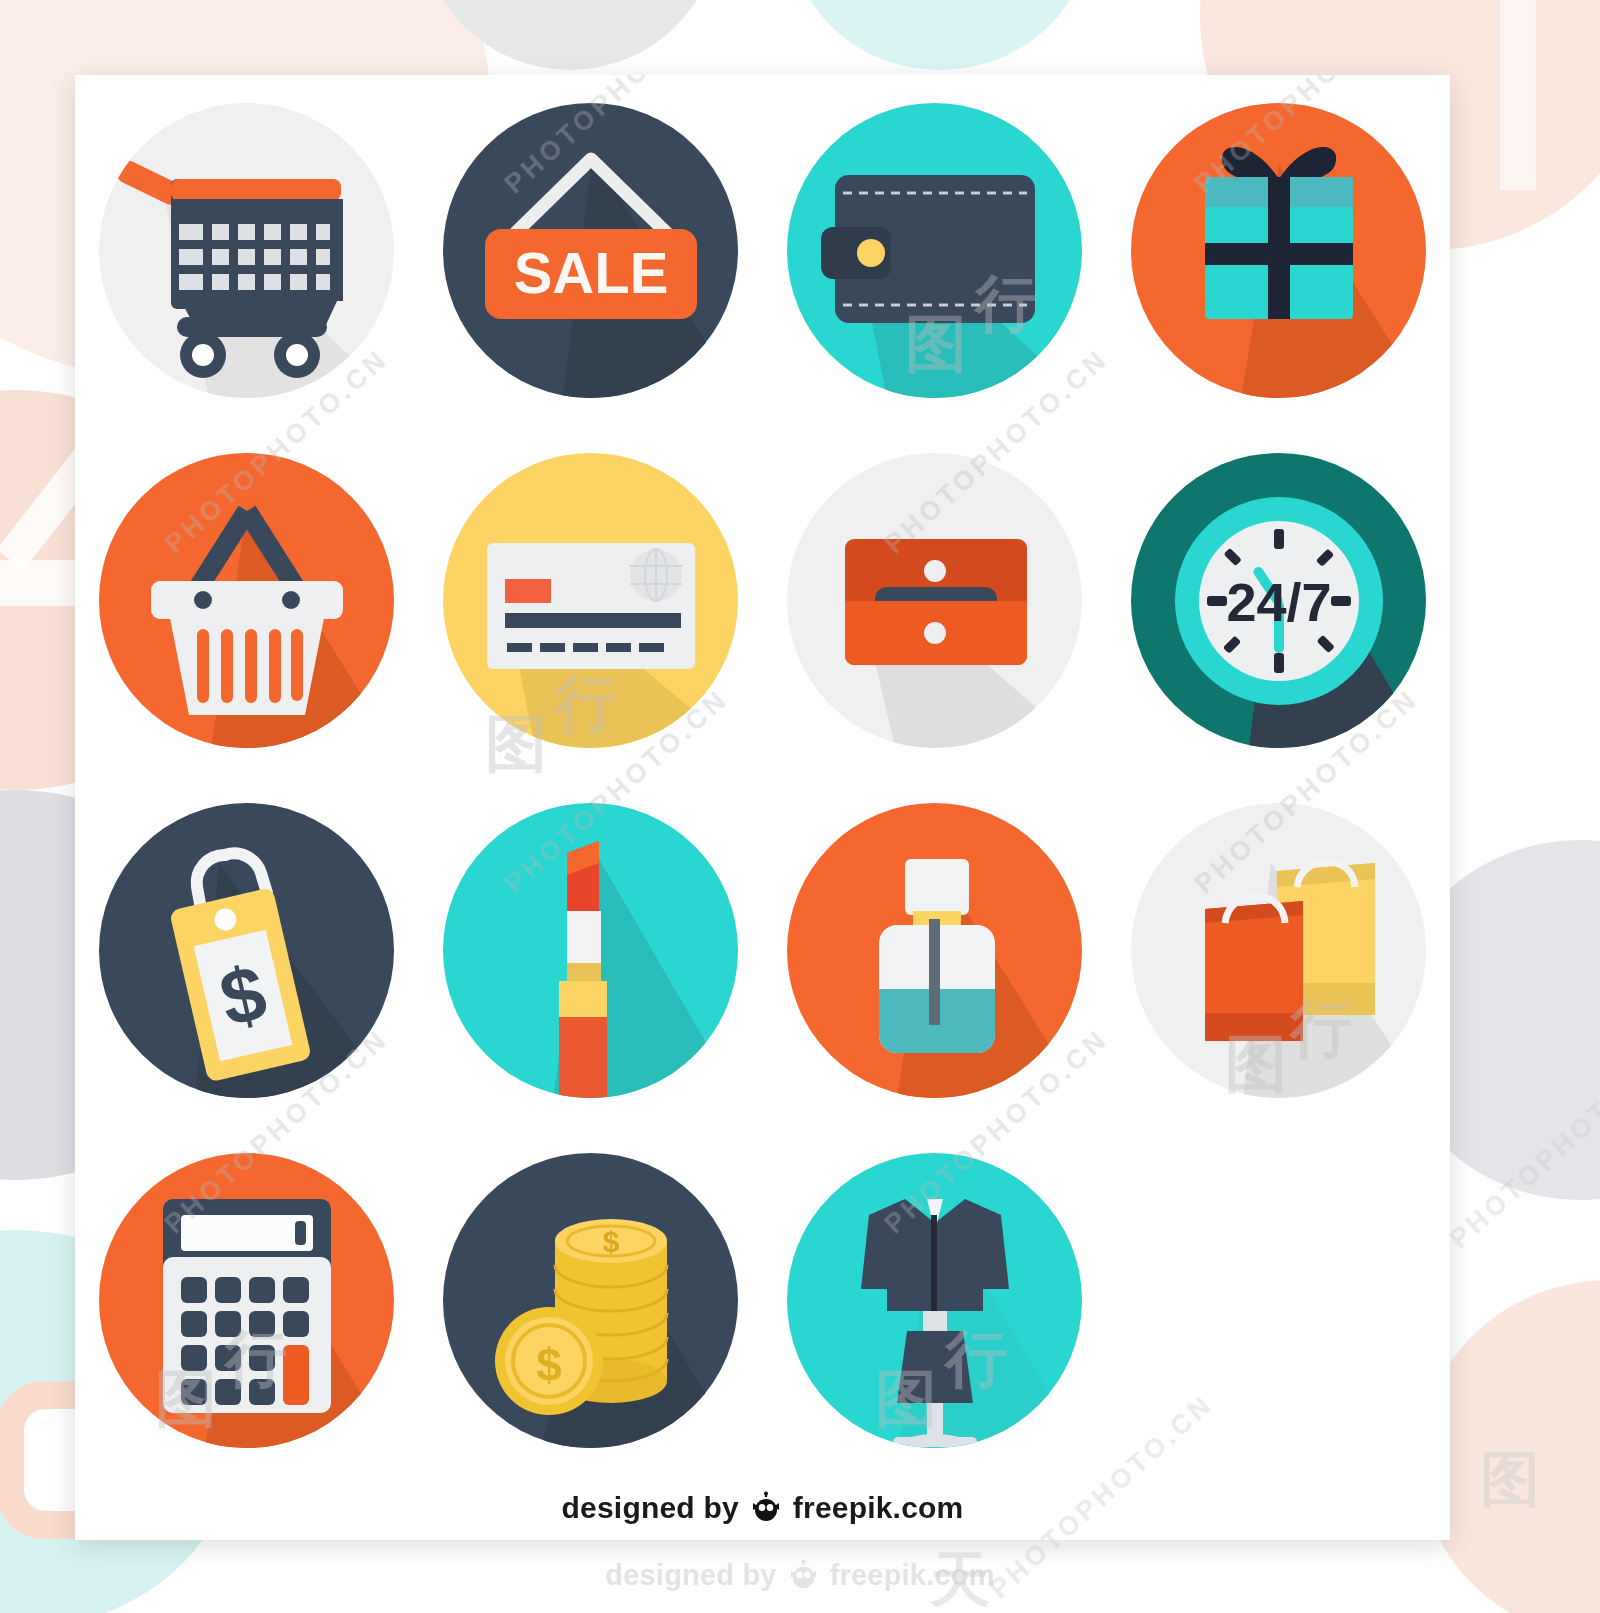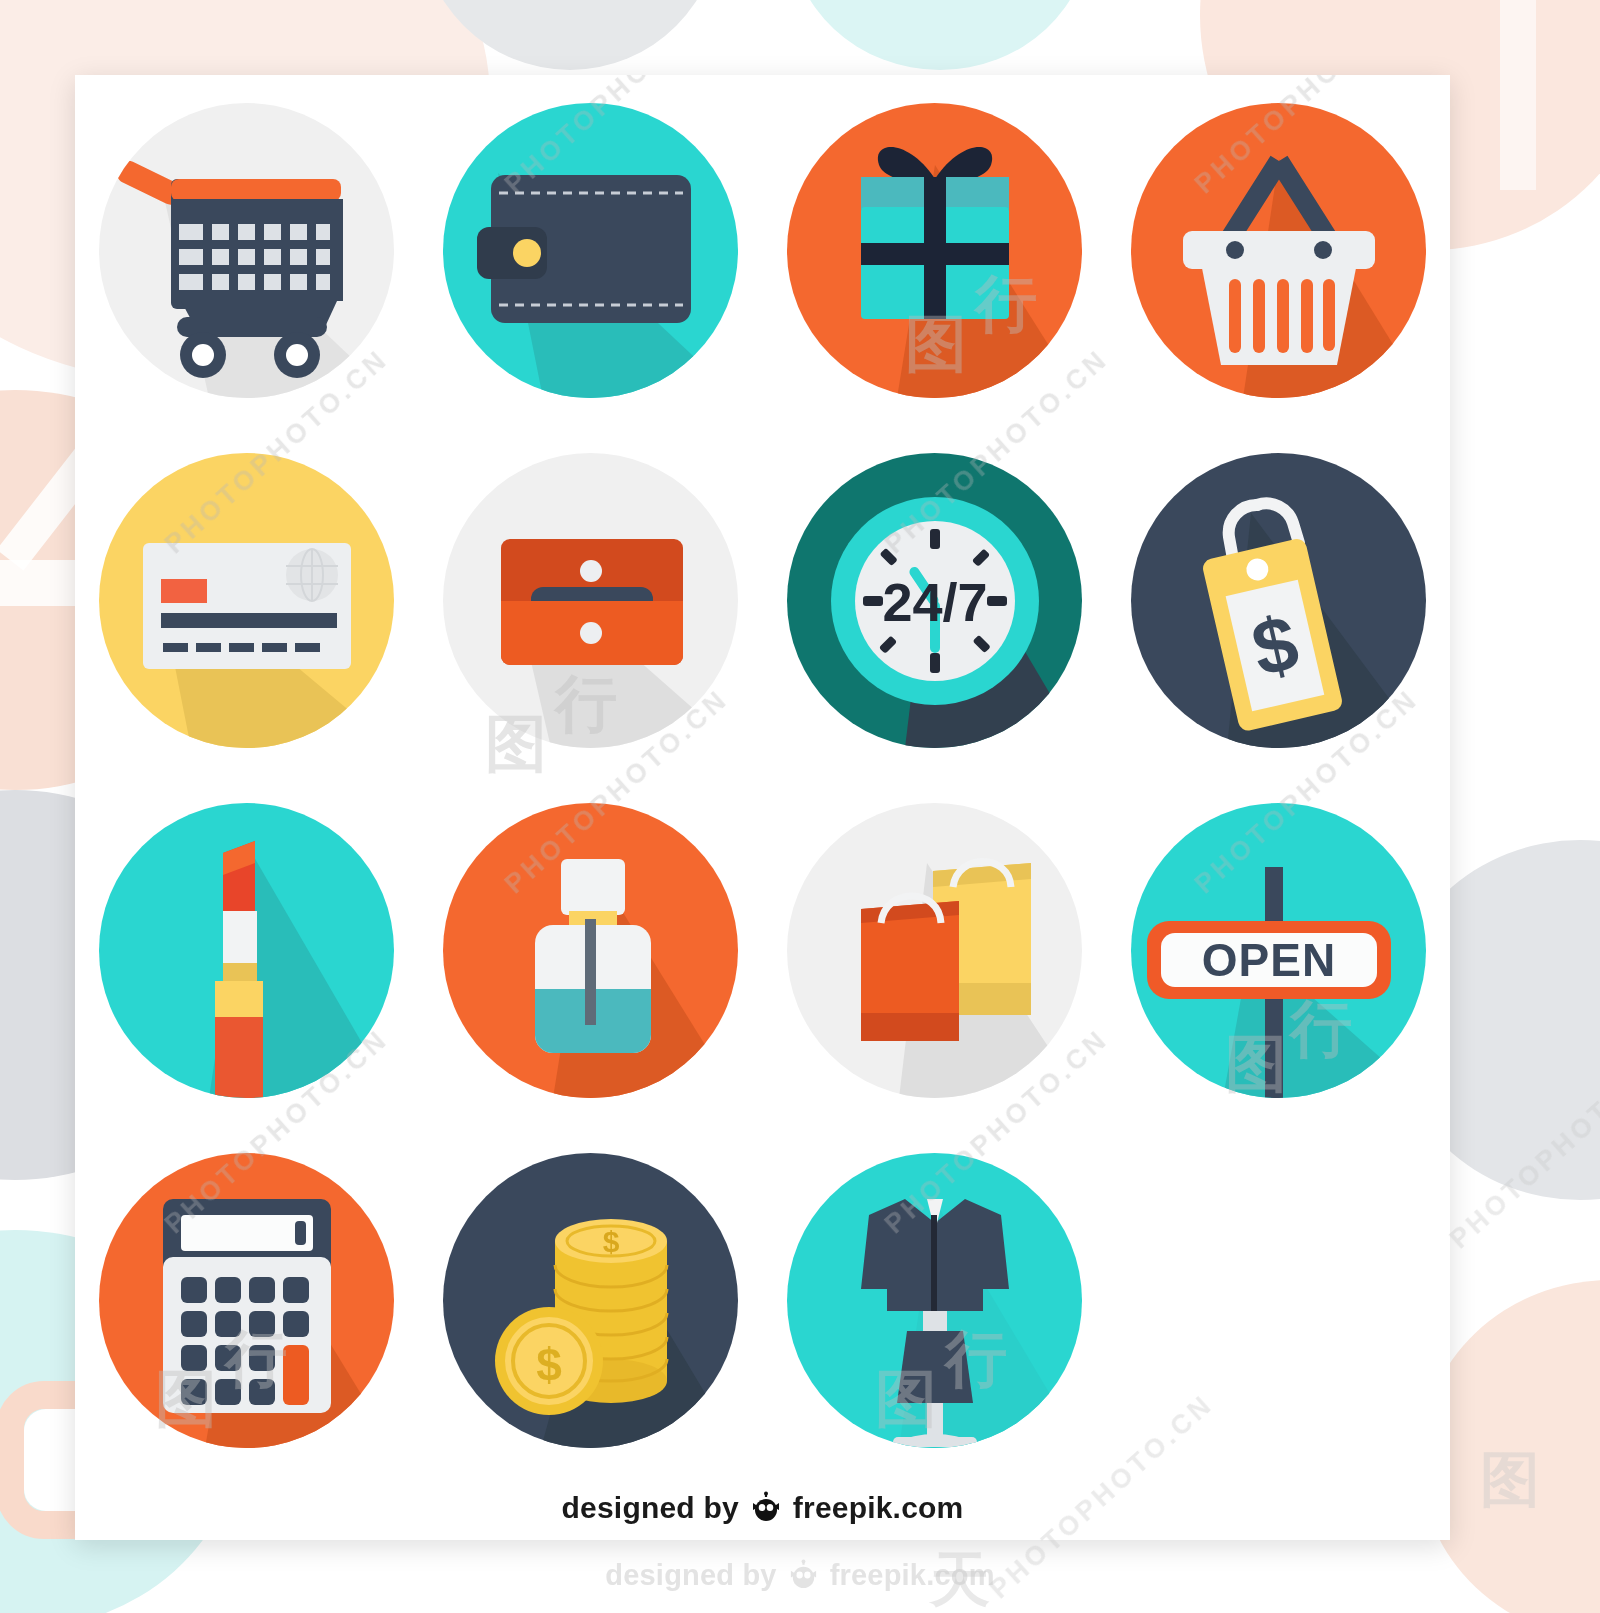--- a/index.html
+++ b/index.html
@@ -97,20 +97,30 @@
           <path d="M82 198 L238 198 L226 224 L96 224 Z" fill="#3A485C"></path>
           <rect x="78" y="214" width="150" height="20" rx="10" fill="#3A485C"></rect>
           <circle cx="104" cy="252" r="23" fill="#3A485C"></circle>
             <circle cx="104" cy="252" r="11" fill="#fff"></circle>
           <circle cx="198" cy="252" r="23" fill="#3A485C"></circle>
             <circle cx="198" cy="252" r="11" fill="#fff"></circle>
         </svg>
       </div>
     </div>
 
+    <div class="cell">
+      <div class="circle" style="background:#3A485C">
+        <svg class="art" viewBox="0 0 295 295">
+          <polygon points="150,48 295,295 120,295" fill="#32404F"></polygon>
+          <path d="M148 56 L62 140 M148 56 L234 140" stroke="#ECEDEF" stroke-width="13" fill="none" stroke-linecap="round"></path>
+          <rect x="42" y="126" width="212" height="90" rx="16" fill="#F4682F"></rect>
+          <text x="148" y="190" text-anchor="middle" font-size="58" font-weight="bold" fill="#FCF7F3" font-family="Liberation Sans, sans-serif">SALE</text>
+        </svg>
+      </div>
+    </div>
 
     <div class="cell">
       <div class="circle" style="background:#2AD6D0">
         <svg class="art" viewBox="0 0 295 295">
           <polygon points="55,70 295,295 100,295" fill="#29BDB9"></polygon>
           <rect x="48" y="72" width="200" height="148" rx="14" fill="#3A485C"></rect>
           <line x1="56" y1="90" x2="240" y2="90" stroke="#C7CDD6" stroke-width="3" stroke-dasharray="9 7"></line>
           <line x1="56" y1="202" x2="240" y2="202" stroke="#C7CDD6" stroke-width="3" stroke-dasharray="9 7"></line>
           <rect x="34" y="124" width="70" height="52" rx="12" fill="#303C4C"></rect>
           <circle cx="84" cy="150" r="14" fill="#FBD463"></circle>
@@ -267,32 +277,20 @@
           <path d="M166 84 c4 -34 56 -34 58 0" fill="none" stroke="#F2F3F4" stroke-width="7"></path>
 
           <path d="M74 106 L172 98 L172 238 L74 238 Z" fill="#ED5B22"></path>
           <path d="M74 106 L172 98 L172 112 L74 120 Z" fill="#D24A1E"></path>
           <path d="M74 210 L172 210 L172 238 L74 238 Z" fill="#D24A1E"></path>
           <path d="M94 120 c4 -36 58 -36 60 0" fill="none" stroke="#F2F3F4" stroke-width="7"></path>
         </svg>
       </div>
     </div>
 
-    <div class="cell">
-      <div class="circle" style="background:#2AD6D0">
-        <svg class="art" viewBox="0 0 295 295">
-          <polygon points="120,140 295,295 92,295" fill="#29BDB9"></polygon>
-          <rect x="134" y="64" width="18" height="60" fill="#3A485C"></rect>
-          <rect x="134" y="186" width="18" height="110" fill="#3A485C"></rect>
-          <rect x="16" y="118" width="244" height="78" rx="22" fill="#F05A28"></rect>
-          <rect x="30" y="130" width="216" height="54" rx="14" fill="#FBFCFC"></rect>
-          <text x="138" y="173" text-anchor="middle" font-size="46" font-weight="bold" fill="#3A485C" font-family="Liberation Sans, sans-serif" letter-spacing="1">OPEN</text>
-        </svg>
-      </div>
-    </div>
 
     <div class="cell">
       <div class="circle" style="background:#F4682F">
         <svg class="art" viewBox="0 0 295 295">
           <polygon points="148,54 295,295 106,295" fill="#DC5A24"></polygon>
           <rect x="64" y="46" width="168" height="74" rx="10" fill="#3A485C"></rect>
           <rect x="64" y="104" width="168" height="156" rx="10" fill="#EDEFF1"></rect>
           <rect x="82" y="62" width="132" height="36" rx="4" fill="#FBFCFC"></rect>
           <rect x="196" y="68" width="11" height="24" rx="4" fill="#3A485C"></rect>
           <g fill="#3A485C">

